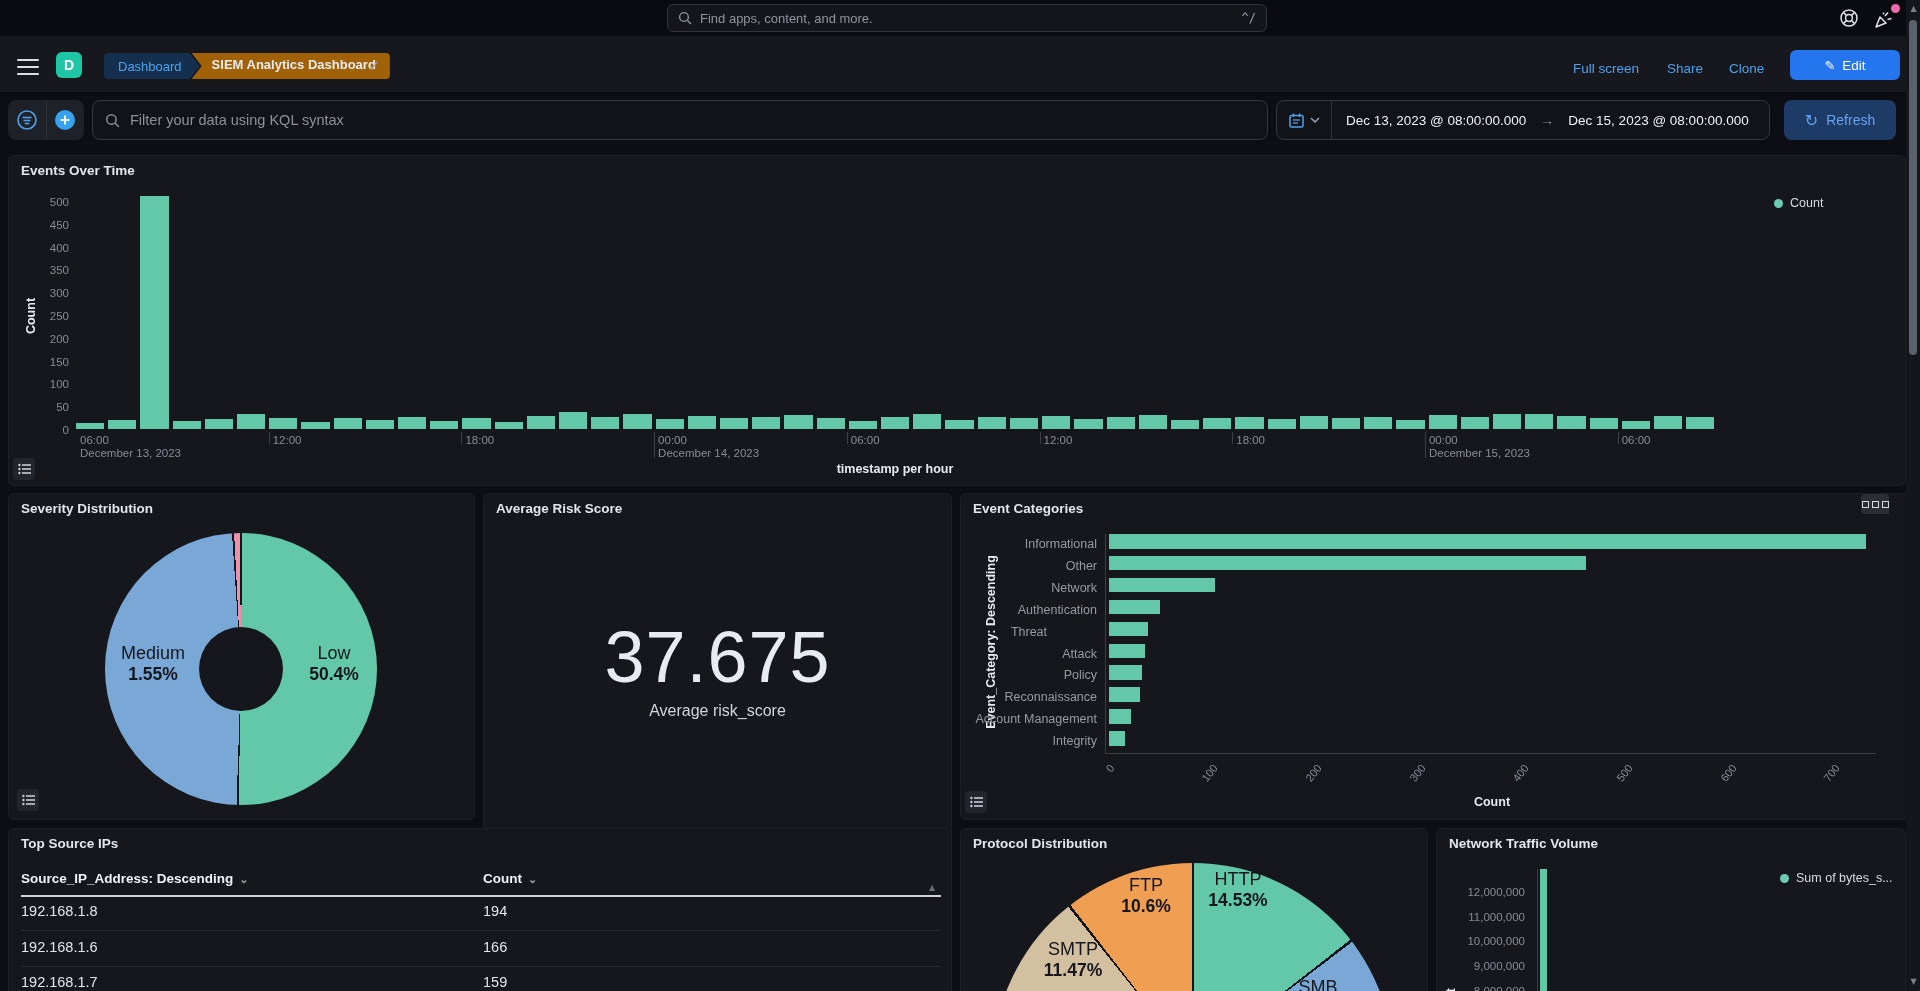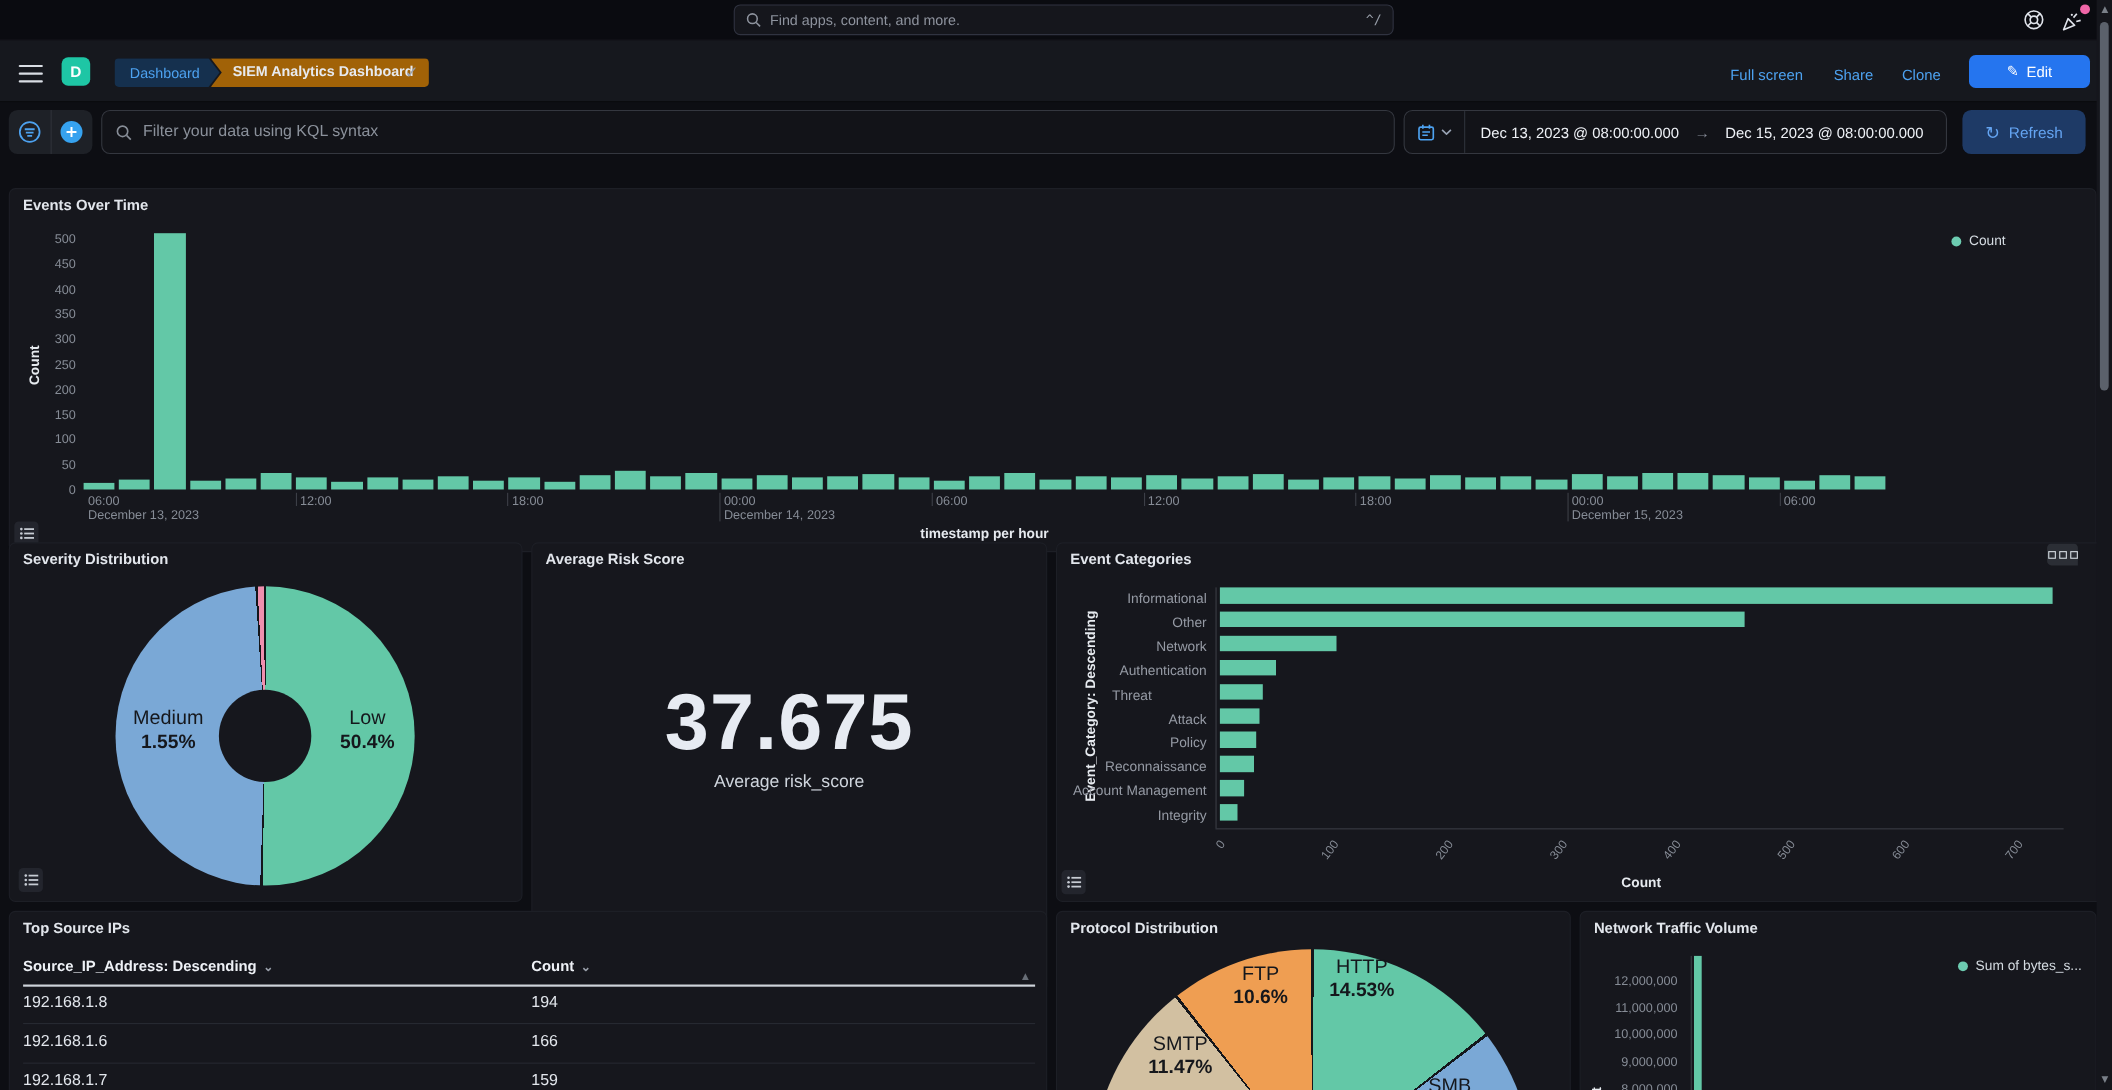--- a/index.html
+++ b/index.html
@@ -52,21 +52,21 @@
   .ev-bar{flex:1;background:#63c8a7;}
   .ev-xtick-line{position:absolute;width:1px;background:#3c3f47;top:0;}
   
   .cat-row-label{position:absolute;width:136px;text-align:right;font-size:12.5px;color:#959aa4;white-space:nowrap;}
   .cat-bar{position:absolute;left:148px;height:14.5px;background:#63c8a7;}
   
   .slice-label{position:absolute;text-align:center;color:#15171c;transform:translate(-50%,-50%);line-height:1.15;}
   .slice-label .nm{font-size:18px;}
   .slice-label .pc{font-size:17.5px;font-weight:bold;}
   
-  .big-num{position:absolute;width:100%;text-align:center;font-size:72px;font-weight:bold;color:#e7ebf2;letter-spacing:1px;}
+  .big-num{position:absolute;width:100%;text-align:center;font-size:72px;font-weight:normal;color:#e7ebf2;letter-spacing:1px;}
   .big-cap{position:absolute;width:100%;text-align:center;font-size:16px;color:#cfd5dd;}
   
   .thead{position:absolute;font-size:13.5px;font-weight:bold;color:#eef1f6;}
   .tcell{position:absolute;font-size:14.5px;color:#e2e6ec;}
   .tline{position:absolute;height:1px;background:#262931;}
   .sort-chev{color:#9aa0ab;font-size:11px;margin-left:6px;}
   
   #sbar{position:absolute;right:0;top:0;width:14px;height:991px;background:#15161c;}
   #sbar .thumb{position:absolute;left:3px;top:20px;width:8px;height:335px;background:#5b616b;border-radius:4px;}
   #sbar .sarr{position:absolute;left:2.5px;width:10px;text-align:center;color:#7a8089;font-size:8px;font-family:"DejaVu Sans",sans-serif;}
@@ -174,21 +174,21 @@
     </div>
     <span class="dtxt">Dec 13, 2023 @ 08:00:00.000</span>
     <span class="arr">→</span>
     <span class="dtxt">Dec 15, 2023 @ 08:00:00.000</span>
   </div>
   <div class="refresh-btn">
     <span class="ric">↻</span>
     <span>Refresh</span>
   </div>
 
-  <div class="panel" id="p-events" style="left:8px;top:155px;width:1898px;height:331px;margin-top:16px;">
+  <div class="panel" id="p-events" style="left:8px;top:155px;width:1898px;height:331px;">
     <div class="ptitle">Events Over Time</div>
     <div class="legend" style="left:1765px;top:40px;">
       <span class="ldot"></span>
       <span>Count</span>
     </div>
     <span class="vlabel" style="left:22px;top:160px;transform:translate(-50%,-50%) rotate(-90deg);">Count</span>
     <div id="ev-yticks">
         <div class="tick" style="left: 10px; width: 50px; text-align: right; top: 268px;">0</div>
         <div class="tick" style="left: 10px; width: 50px; text-align: right; top: 245.2px;">50</div>
         <div class="tick" style="left: 10px; width: 50px; text-align: right; top: 222.4px;">100</div>

